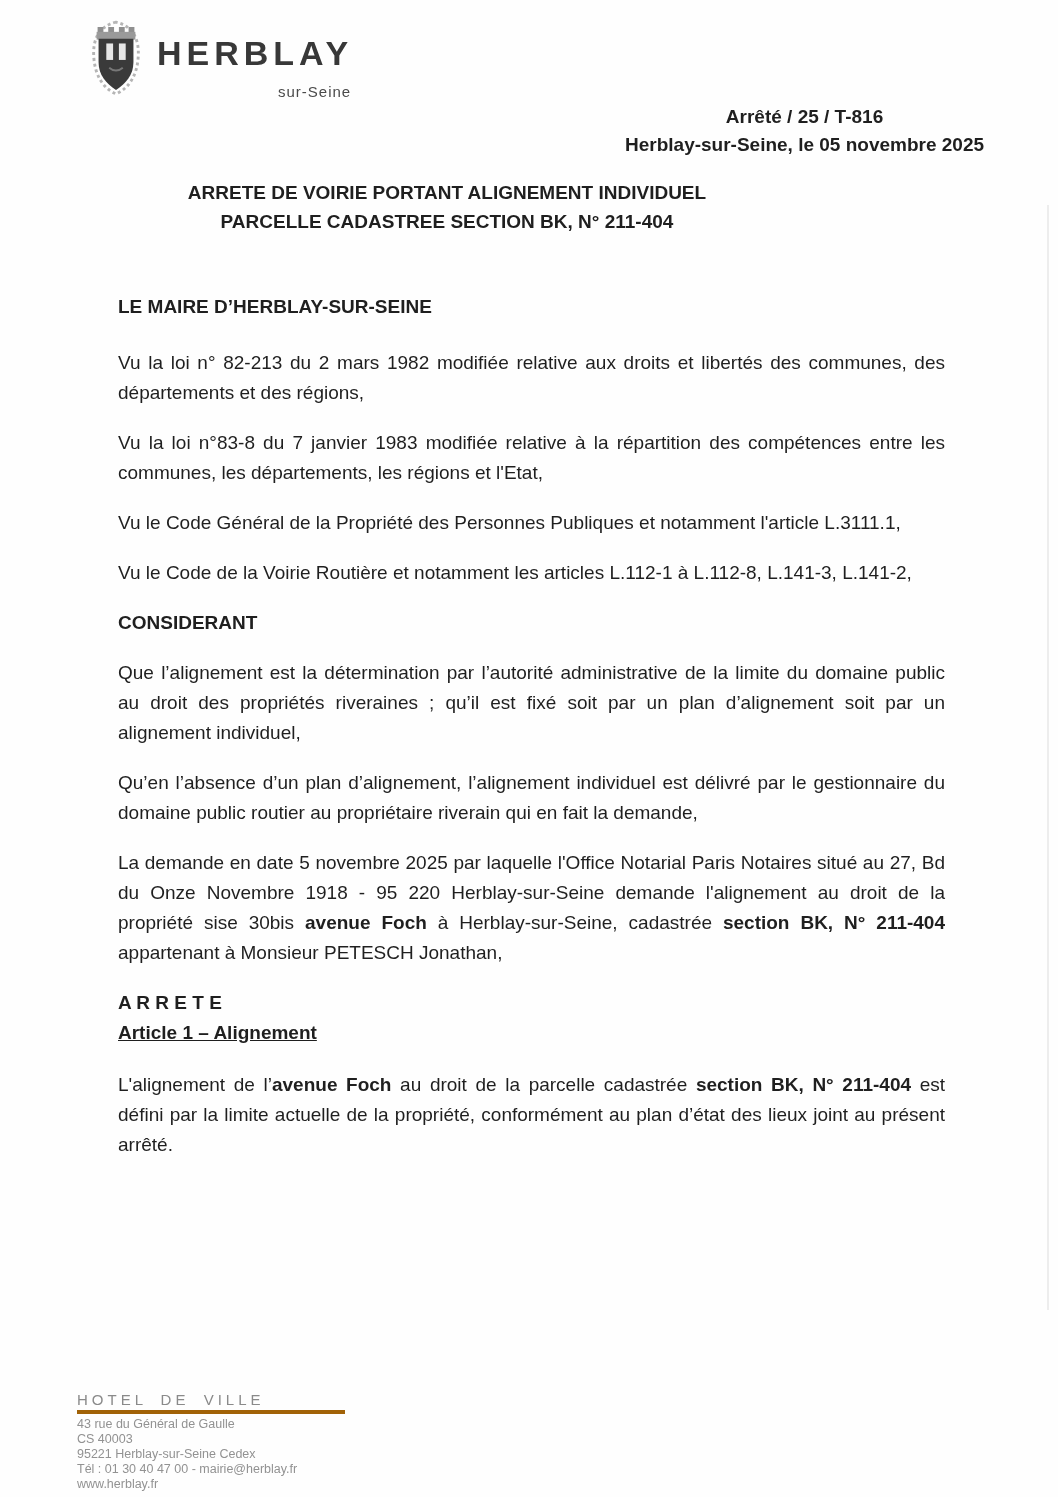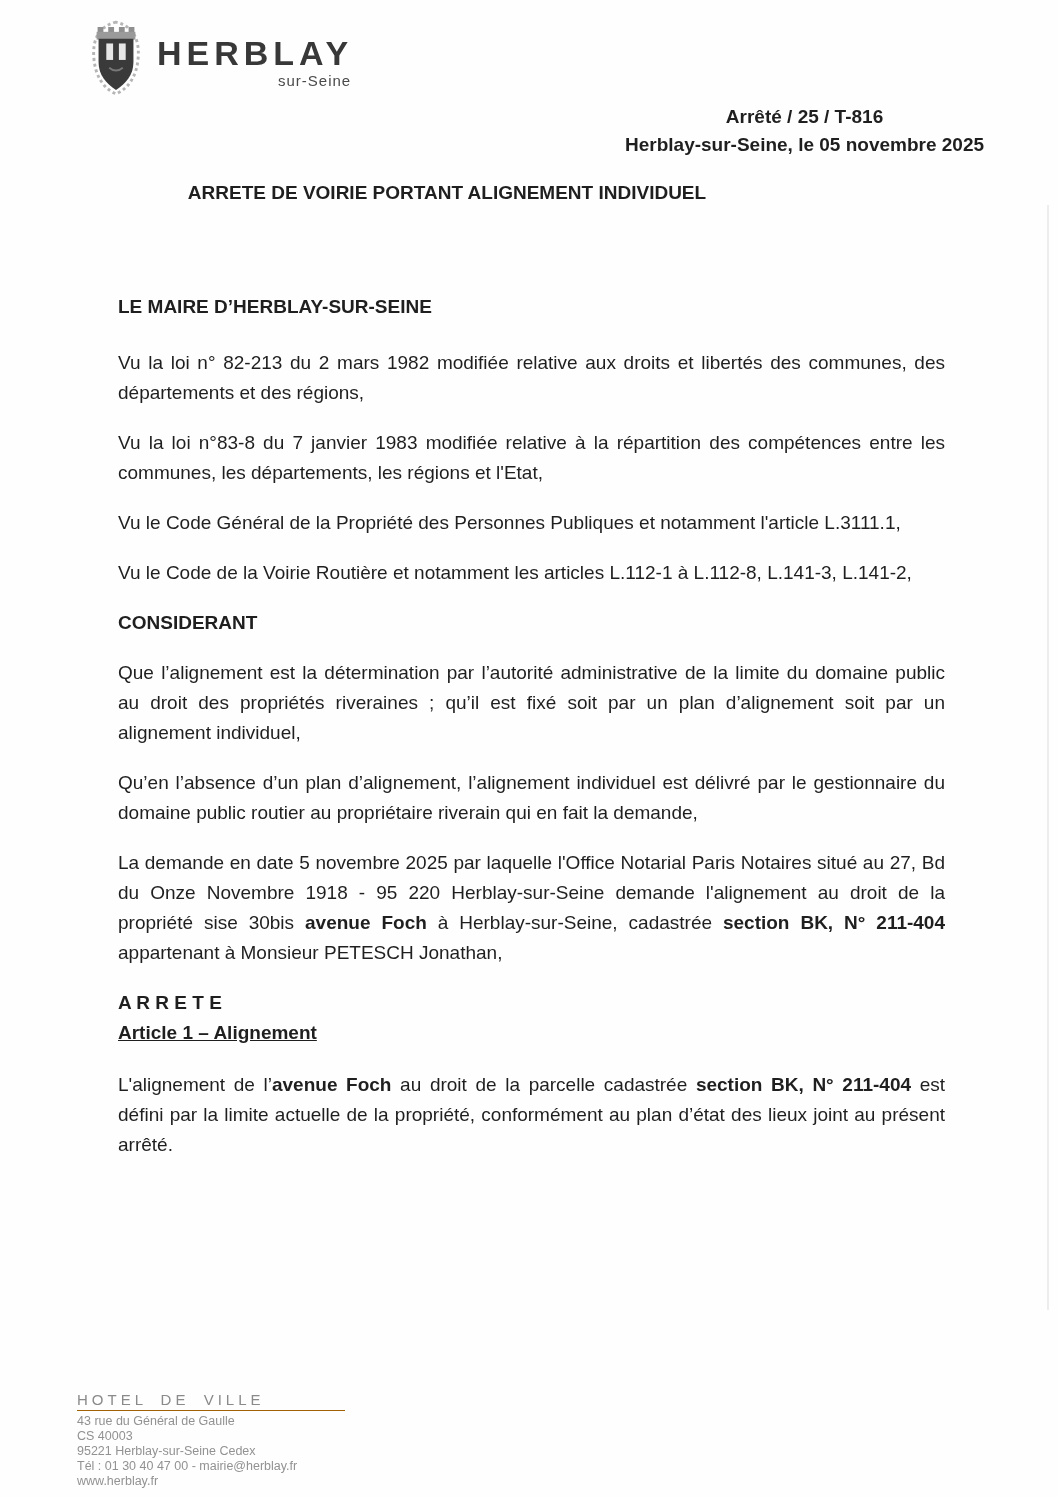--- a/index.html
+++ b/index.html
@@ -22,21 +22,21 @@
   
   .logo { position: absolute; left: 85px; top: 16px; display: flex; align-items: flex-start; }
   .crest { width: 62px; height: 84px; }
   .logo-text { margin-left: 10px; }
   .logo-name {
     font-size: 34px; font-weight: bold; letter-spacing: 5px;
     color: #383838; line-height: 1; margin-top: 20px;
   }
   .logo-sub {
     font-size: 15px; color: #4a4a4a; letter-spacing: 1px;
-    text-align: right; margin-top: 2px; padding-right: 2px;
+    text-align: right; margin-top: 13px; padding-right: 2px;
   }
 
   
   .ref-block {
     position: absolute; left: 625px; top: 103px;
     font-weight: bold; font-size: 19px; line-height: 28px;
     white-space: nowrap;
     text-align: center;
   }
 
@@ -60,21 +60,21 @@
   .article1-heading { margin-top: 52px; margin-bottom: 22px !important; text-decoration: underline; }
 
   
   .footer {
     position: absolute; left: 77px; top: 1392px;
     color: #929292; font-size: 12.5px; line-height: 15px;
   }
   .footer-title {
     font-size: 15px; letter-spacing: 4px; word-spacing: 6px;
     color: #8a8a8a; padding-bottom: 3px; margin-bottom: 3px;
-    border-bottom: 1px solid #a16207; width: 268px;
+    border-bottom: 4px solid #a16207; width: 268px;
   }
 </style>
 </head>
 <body>
 
 <div class="page">
 
   <div class="scan-edge"></div>
 
   <div class="logo">
@@ -96,20 +96,21 @@
     </div>
   </div>
 
   <div class="ref-block">
     <div>Arrêté / 25 / T-816</div>
     <div>Herblay-sur-Seine, le 05 novembre 2025</div>
   </div>
 
   <div class="doc-title">
     <div>ARRETE DE VOIRIE PORTANT ALIGNEMENT INDIVIDUEL</div>
+    <div>PARCELLE CADASTREE SECTION BK, N° 211-404</div>
   </div>
 
   <div class="content">
     <p class="heading mayor-heading">LE MAIRE D’HERBLAY-SUR-SEINE</p>
 
     <p>Vu la loi n° 82-213 du 2 mars 1982 modifiée relative aux droits et libertés des communes, des départements et des régions,</p>
     <p>Vu la loi n°83-8 du 7 janvier 1983 modifiée relative à la répartition des compétences entre les communes, les départements, les régions et l'Etat,</p>
     <p>Vu le Code Général de la Propriété des Personnes Publiques et notamment l'article L.3111.1,</p>
     <p>Vu le Code de la Voirie Routière et notamment les articles L.112-1 à L.112-8, L.141-3, L.141-2,</p>
 

